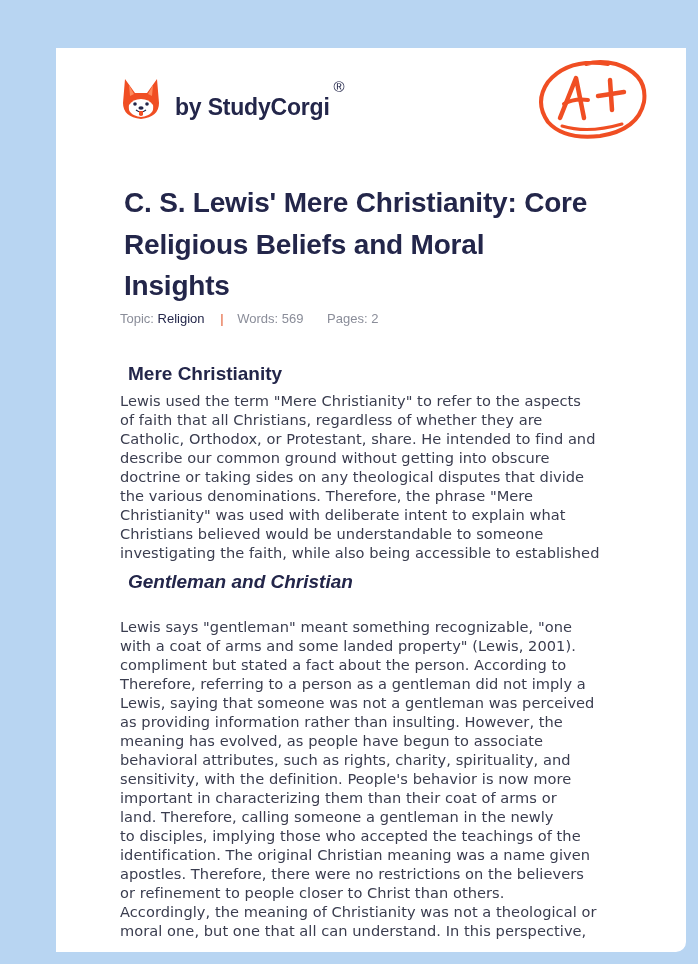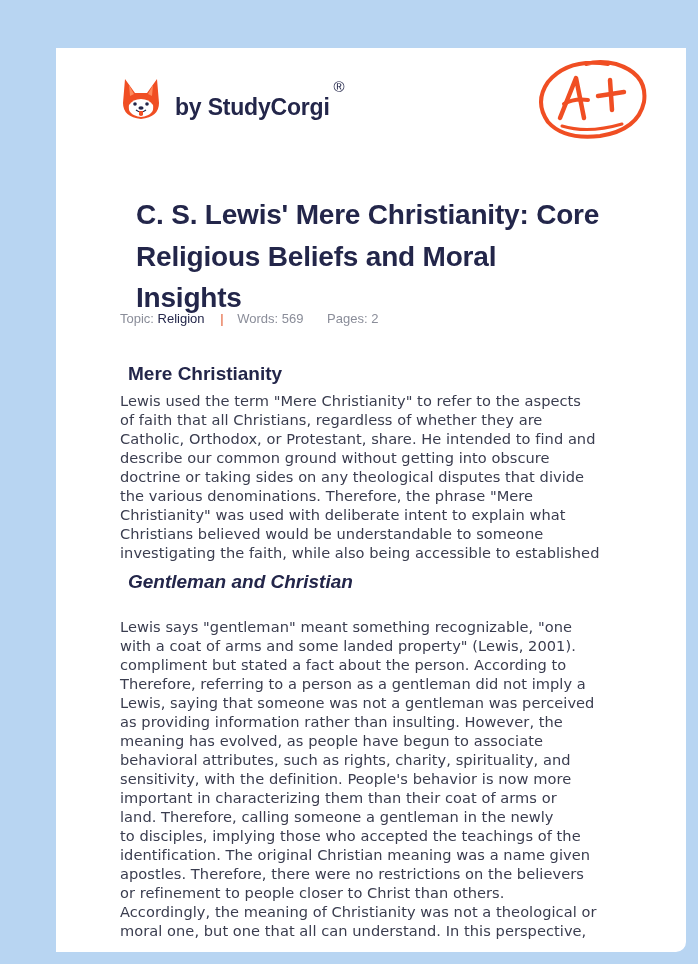--- a/index.html
+++ b/index.html
@@ -56,21 +56,21 @@
     left: 538px;
     top: 58px;
     width: 110px;
     height: 82px;
   }
   .title {
     position: absolute;
     left: 120px;
     top: 178px;
     width: 520px;
-    margin: 16px;
+    margin: 4px;
     font-family: "Liberation Sans", sans-serif;
     font-weight: 700;
     font-size: 28px;
     line-height: 41.5px;
     color: #23264a;
     letter-spacing: -0.2px;
   }
   .meta {
     position: absolute;
     left: 120px;

